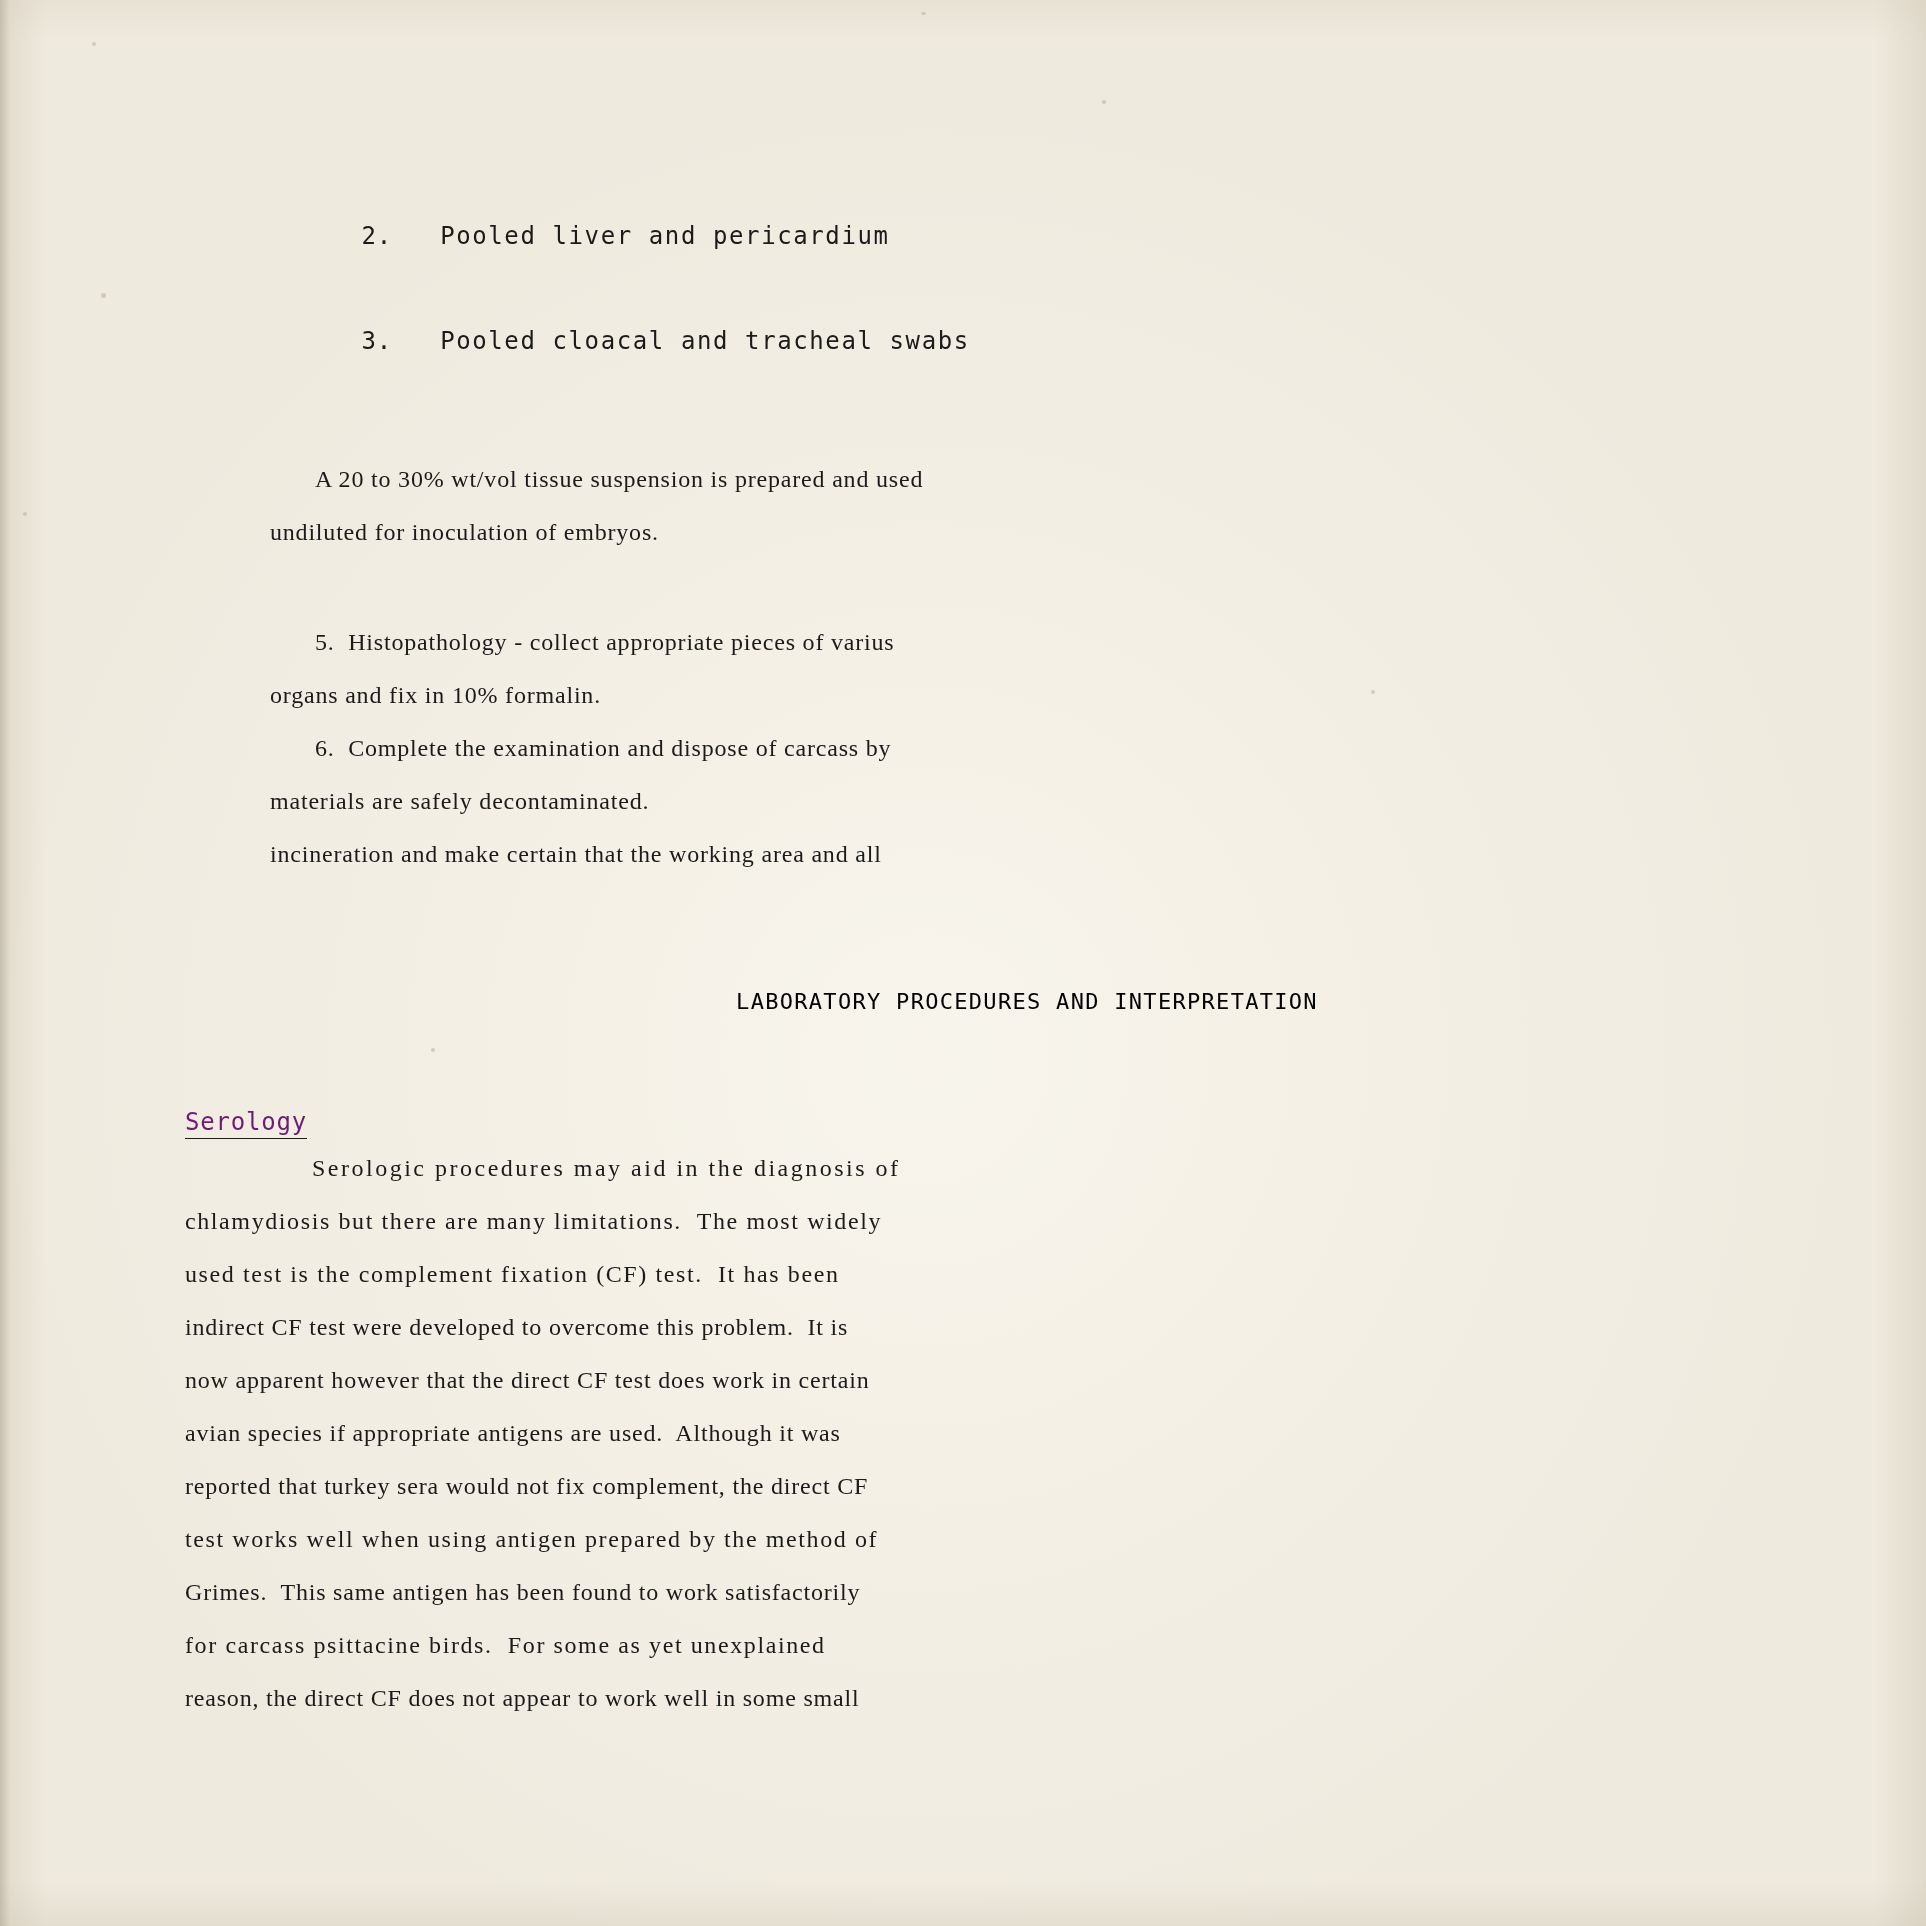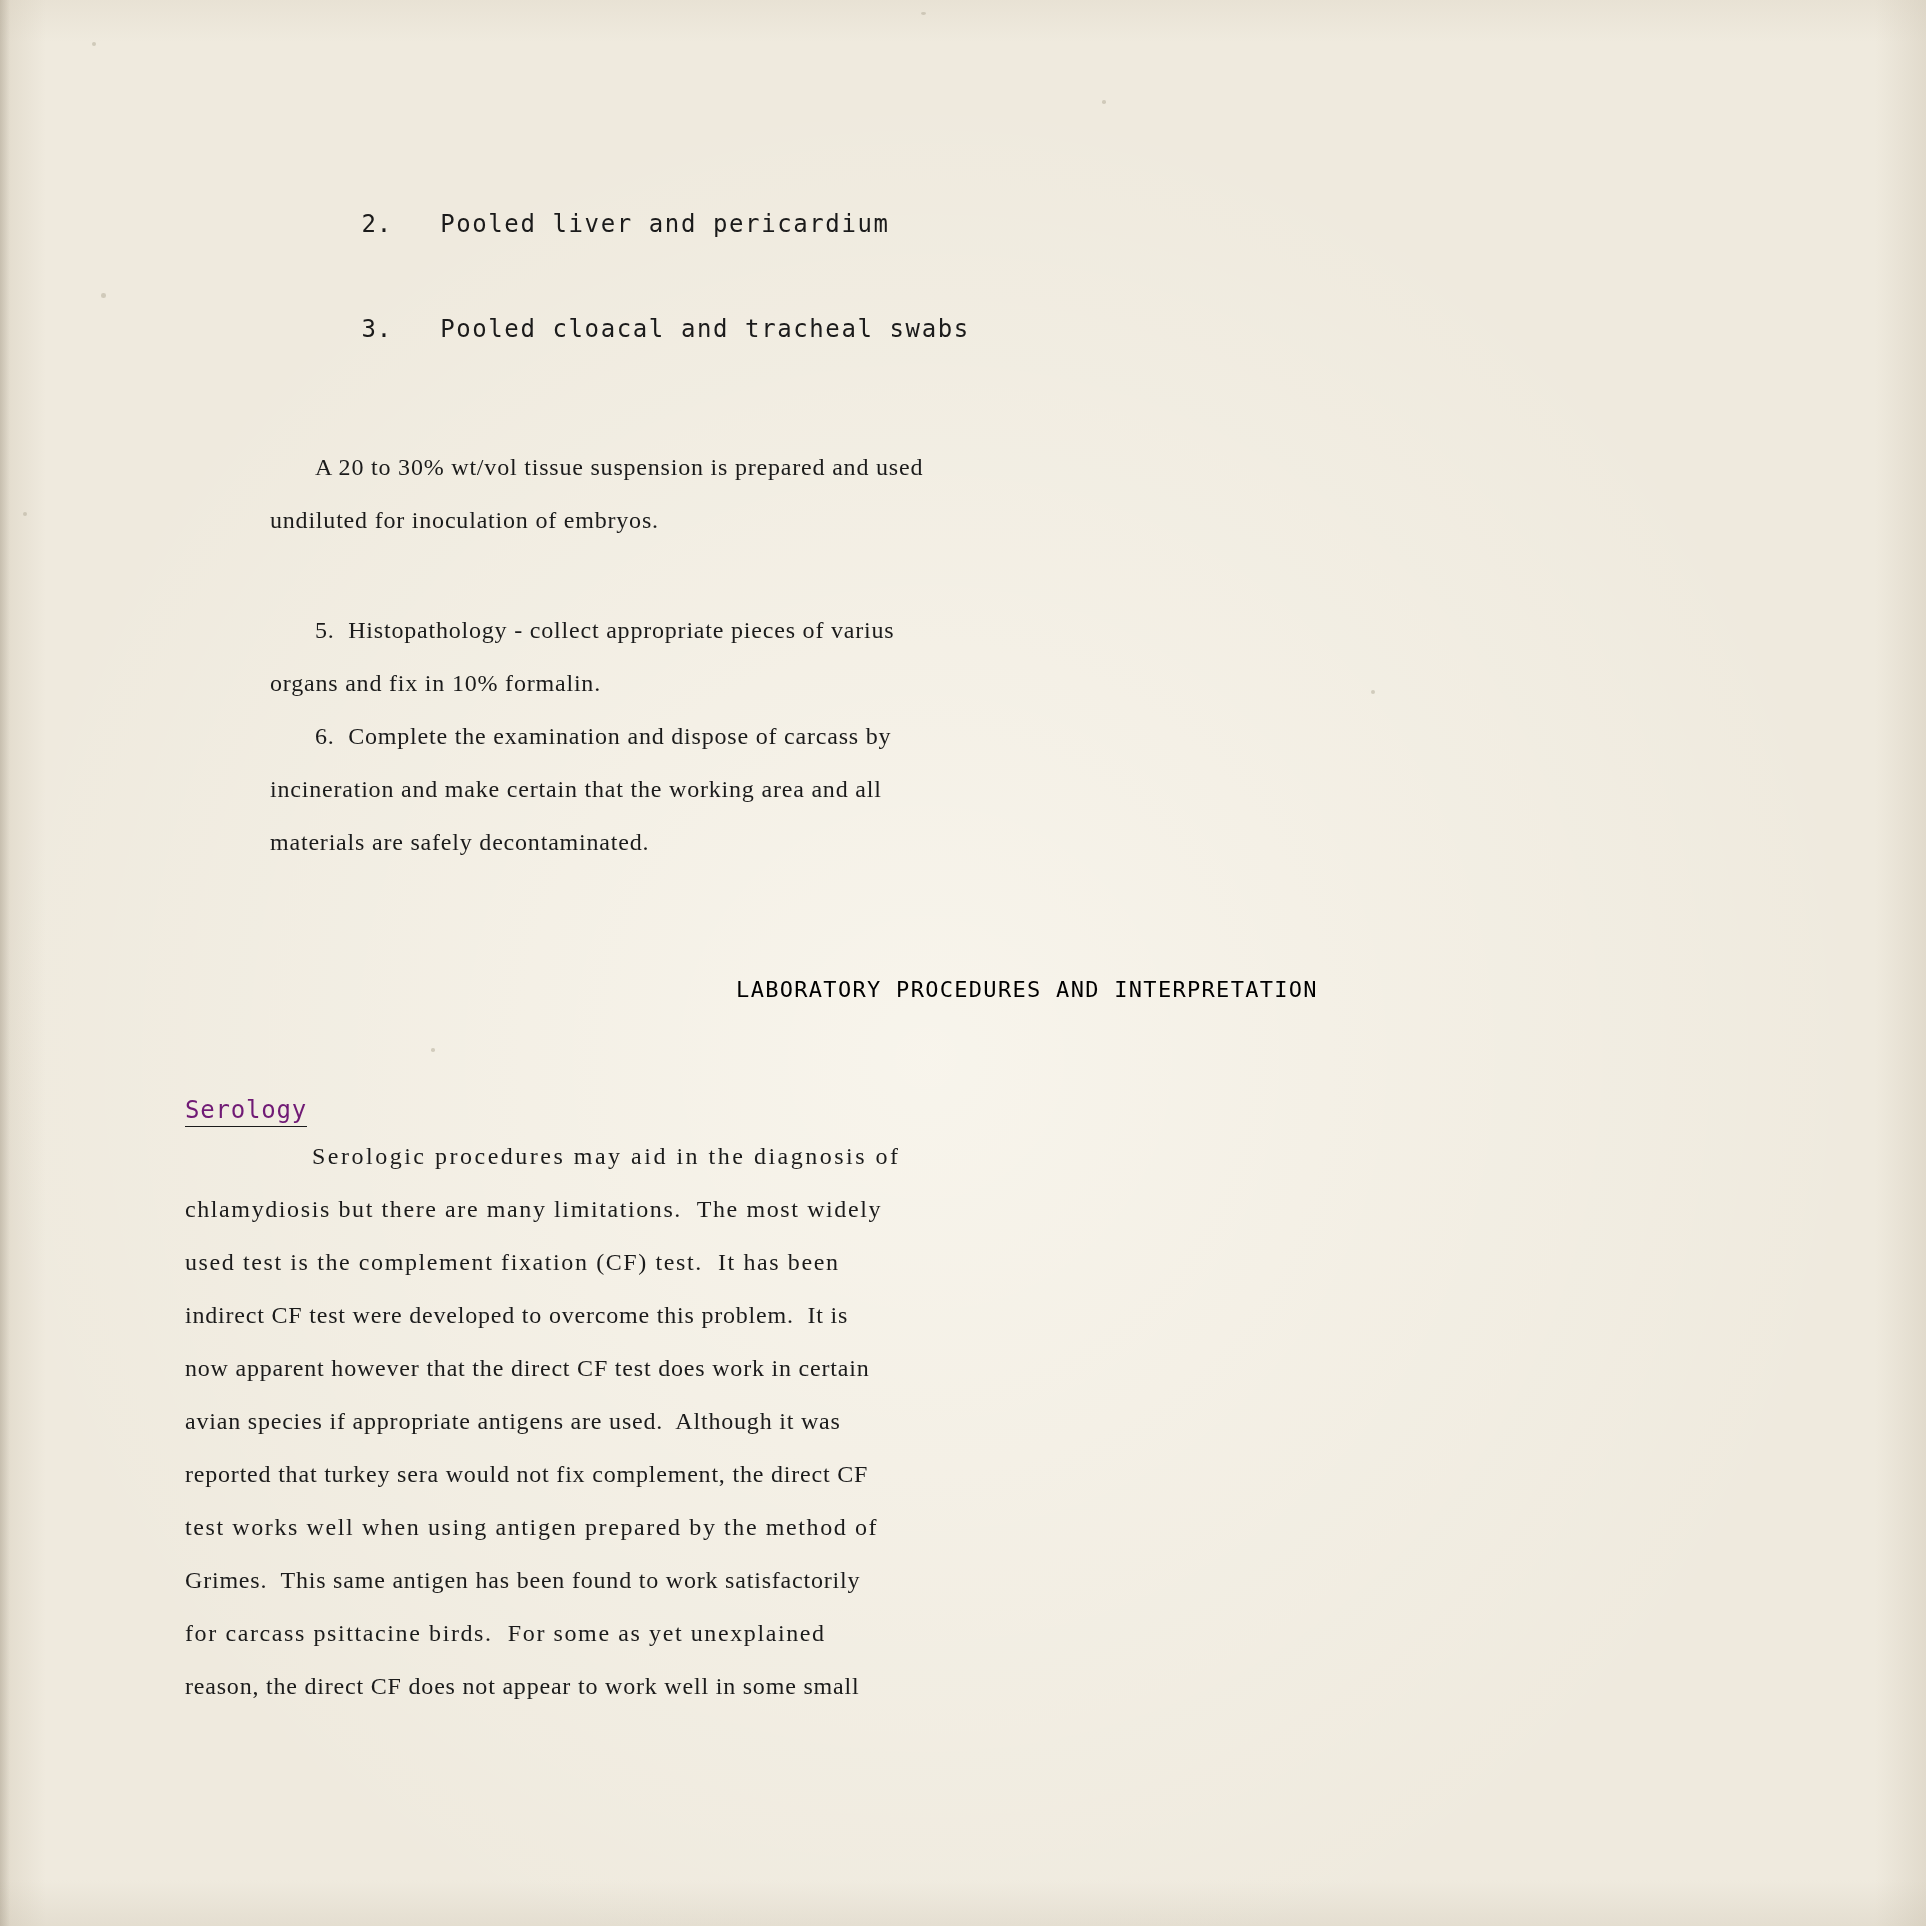--- a/index.html
+++ b/index.html
@@ -50,21 +50,21 @@
     position: absolute;
     background: #b6ae9c;
     border-radius: 50%;
     opacity: 0.55;
     pointer-events: none;
   }
 
   .content {
     position: absolute;
     left: 270px;
-    top: 188px;
+    top: 200px;
     width: 1514px;
   }
 
   .line {
     color: #1b1b1b;
     font-size: 24px;
     letter-spacing: 0.8px;
     white-space: pre;
     line-height: 1.0;
   }
@@ -134,22 +134,22 @@
 
     <div class="line body-line" style="padding-left:45px;">A 20 to 30% wt/vol tissue suspension is prepared and used</div>
     <div class="line body-line">undiluted for inoculation of embryos.</div>
 
     <div class="gap-lg"></div>
 
     <div class="line body-line" style="padding-left:45px;">5.  Histopathology - collect appropriate pieces of varius</div>
     <div class="line body-line">organs and fix in 10% formalin.</div>
 
     <div class="line body-line" style="padding-left:45px;">6.  Complete the examination and dispose of carcass by</div>
+    <div class="line body-line">materials are safely decontaminated.</div>
     <div class="line body-line">incineration and make certain that the working area and all</div>
-    <div class="line body-line">materials are safely decontaminated.</div>
 
     <div class="gap-lg"></div>
     <div class="gap-md"></div>
 
     <div class="heading">LABORATORY PROCEDURES AND INTERPRETATION</div>
 
     <div class="gap-lg"></div>
     <div class="gap-md"></div>
 
     <div style="margin-left:-85px;">

